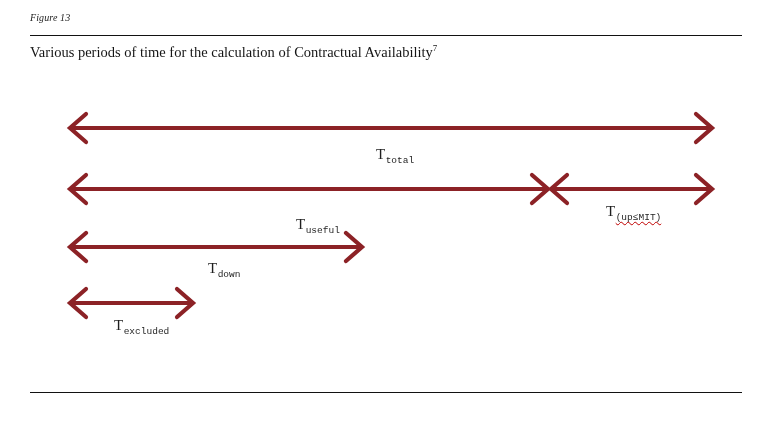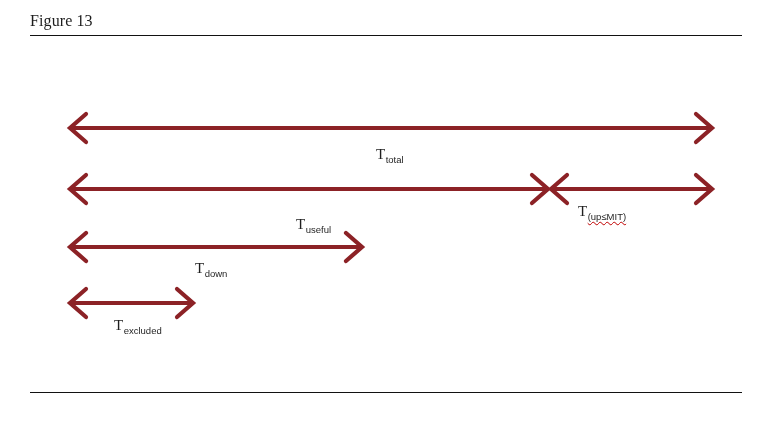--- a/index.html
+++ b/index.html
@@ -22,21 +22,22 @@
     width: 771px;
     height: 421px;
   }
 
   
   .figure-label {
     position: absolute;
     left: 30px;
     top: 12px;
     font-family: "Liberation Serif", serif;
-    font-size: 16px;
+    font-style: italic;
+    font-size: 10px;
     letter-spacing: 0.1px;
     color: #1d1d1d;
     white-space: nowrap;
   }
 
   .rule {
     position: absolute;
     left: 30px;
     width: 712px;
     height: 0;
@@ -77,46 +78,47 @@
     font-family: "Liberation Serif", serif;
     color: #1f1f1f;
     line-height: 1;
   }
   .t-label .t-main {
     font-size: 15px;
     font-family: "Liberation Serif", serif;
   }
   .t-label .t-sub {
     font-size: 9.5px;
-    font-family: Liberation Sans, sans-serif;
+    font-family: Liberation Mono, monospace;
     position: relative;
     top: 4px;
     left: 0.5px;
   }
   .t-label .t-sub.spell {
     text-decoration: underline wavy #c00000;
     text-decoration-skip-ink: none;
     text-underline-offset: 1px;
   }
 
   .lbl-total    { left: 376px; top: 146px; }
   .lbl-useful   { left: 296px; top: 216px; }
-  .lbl-uptmit   { left: 578px; top: 203px; }
-  .lbl-down     { left: 195px; top: 260px; }
+  .lbl-uptmit   { left: 606px; top: 203px; }
+  .lbl-down     { left: 208px; top: 260px; }
   .lbl-excluded { left: 114px; top: 317px; text-align: center; }
 </style>
 </head>
 <body>
 
 <div id="page">
 
   <div class="figure-label">Figure 13</div>
 
   <div class="rule rule-top"></div>
 
+  <div class="figure-title"><span>Various periods of time for the calculation of Contractual Availability</span><sup>7</sup></div>
 
   <svg id="diagram" viewBox="0 0 771 421" width="771" height="421">
 
     <g>
       <line x1="70" y1="128" x2="712" y2="128" stroke="#8C2226" stroke-width="4.2" stroke-linecap="butt"></line>
       <polyline points="86,114 70,128 86,142" fill="none" stroke="#8C2226" stroke-width="4.2" stroke-linecap="round" stroke-linejoin="miter"></polyline>
       <polyline points="696,114 712,128 696,142" fill="none" stroke="#8C2226" stroke-width="4.2" stroke-linecap="round" stroke-linejoin="miter"></polyline>
     </g>
 
     <g>

